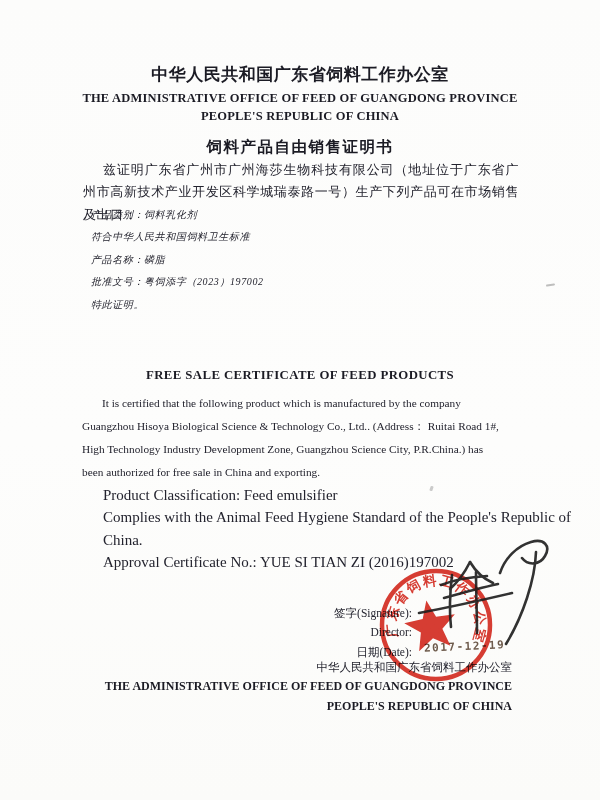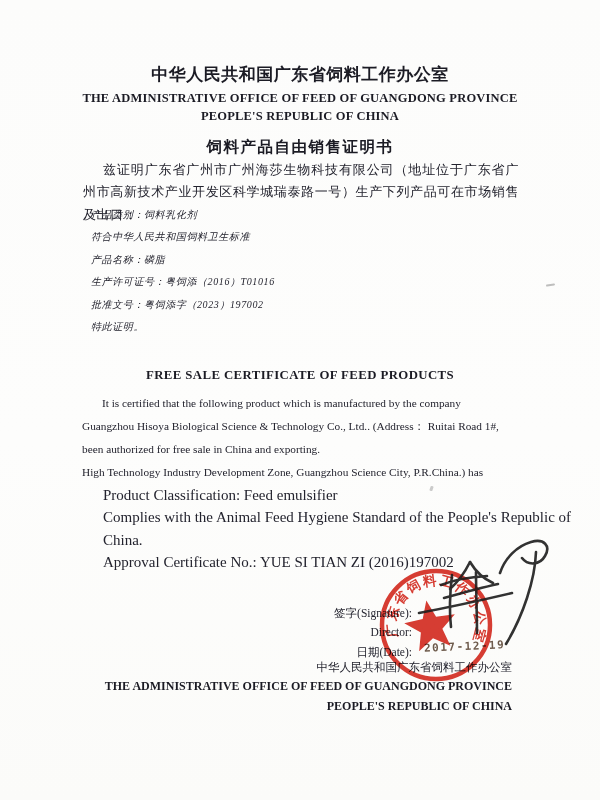--- a/index.html
+++ b/index.html
@@ -52,32 +52,31 @@
   </div>
 
   <div class="abs para-cn">兹证明广东省广州市广州海莎生物科技有限公司（地址位于广东省广州市高新技术产业开发区科学城瑞泰路一号）生产下列产品可在市场销售及出口：</div>
 
   <div class="abs center cert-cn">饲料产品自由销售证明书</div>
 
   <div class="abs items-cn">
     <div>产品类别：饲料乳化剂</div>
     <div>符合中华人民共和国饲料卫生标准</div>
     <div>产品名称：磷脂</div>
-    <div>生产许可证号：粤饲添（2016）T01016</div>
     <div>批准文号：粤饲添字（2023）197002</div>
     <div>特此证明。</div>
   </div>
 
   <div class="abs center cert-en">FREE SALE CERTIFICATE OF FEED PRODUCTS</div>
 
   <div class="abs para-en">
     <div class="indent">It is certified that the following product which is manufactured by the company</div>
     <div>Guangzhou Hisoya Biological Science &amp; Technology Co., Ltd.. (Address： Ruitai Road 1#,</div>
+    <div>High Technology Industry Development Zone, Guangzhou Science City, P.R.China.) has</div>
     <div>been authorized for free sale in China and exporting.</div>
-    <div>High Technology Industry Development Zone, Guangzhou Science City, P.R.China.) has</div>
   </div>
 
   <div class="abs items-en">
     <div>Product Classification: Feed emulsifier</div>
     <div>Complies with the Animal Feed Hygiene Standard of the People's Republic of China.</div>
     <div>Approval Certificate No.: YUE SI TIAN ZI (2016)197002</div>
   </div>
 
   <div class="abs sig">
     <div>签字(Signature):</div>

